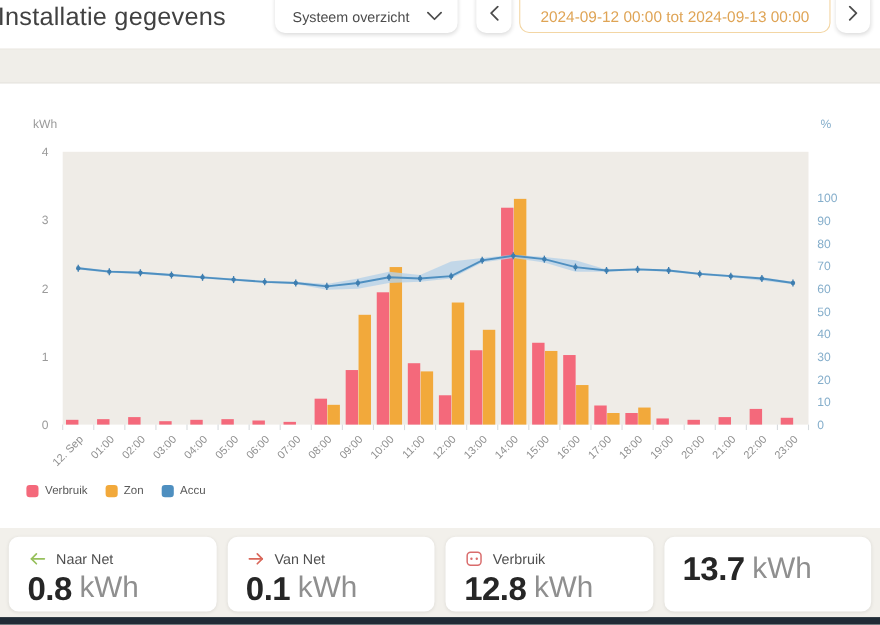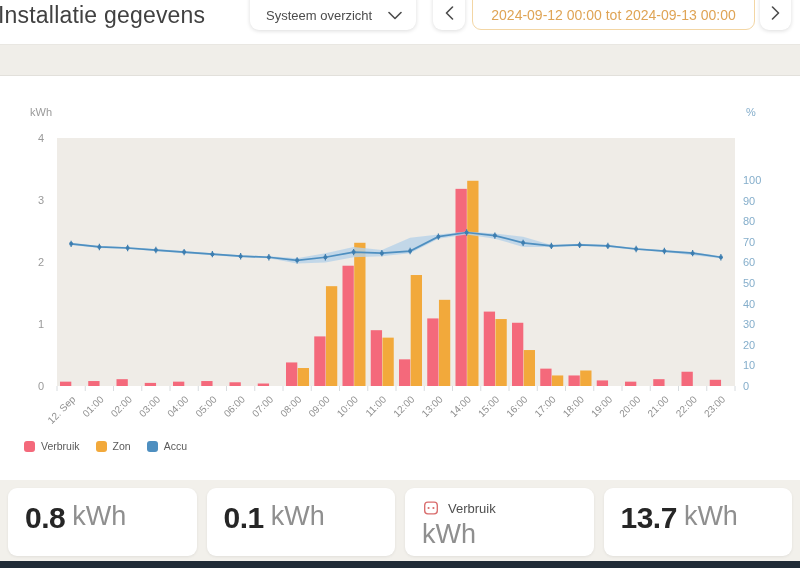--- a/index.html
+++ b/index.html
@@ -269,45 +269,68 @@
       <div class="legend-item">
         <span class="legend-swatch" id="sw2" style="background: rgb(78, 143, 192);"></span>
         <span class="legend-label">Accu</span>
       </div>
     </div>
   </div>
 
   <div class="cards">
 
     <div class="card">
+      <div class="card-head">
+        <span class="card-icon">
+          <svg width="18" height="18" viewBox="0 0 20 20">
+              <g stroke="#97C05C" stroke-width="1.7" fill="none" stroke-linecap="round" stroke-linejoin="round">
+                <line x1="17" y1="10" x2="4" y2="10"></line>
+                <polyline points="9,5 4,10 9,15"></polyline>
+              </g>
+            </svg>
+        </span>
+        <span class="card-label">Naar Net</span>
+      </div>
       <div class="card-value-row">
         <span class="card-value">0.8</span>
         <span class="card-unit">kWh</span>
       </div>
     </div>
 
     <div class="card">
+      <div class="card-head">
+        <span class="card-icon">
+          <svg width="18" height="18" viewBox="0 0 20 20">
+              <g stroke="#D9675A" stroke-width="1.7" fill="none" stroke-linecap="round" stroke-linejoin="round">
+                <line x1="3" y1="10" x2="16" y2="10"></line>
+                <polyline points="11,5 16,10 11,15"></polyline>
+              </g>
+            </svg>
+        </span>
+        <span class="card-label">Van Net</span>
+      </div>
       <div class="card-value-row">
         <span class="card-value">0.1</span>
         <span class="card-unit">kWh</span>
       </div>
     </div>
 
     <div class="card">
       <div class="card-head">
         <span class="card-icon">
           <svg width="18" height="18" viewBox="0 0 20 20">
               <rect x="3" y="3.5" width="14" height="13" rx="3.5" fill="none" stroke="#D96C6C" stroke-width="1.5"></rect>
               <circle cx="7.3" cy="10" r="1.2" fill="#D96C6C"></circle>
               <circle cx="12.7" cy="10" r="1.2" fill="#D96C6C"></circle>
             </svg>
         </span>
         <span class="card-label">Verbruik</span>
       </div>
       <div class="card-value-row">
+        <span class="card-value">12.8</span>
         <span class="card-unit">kWh</span>
       </div>
     </div>
 
     <div class="card">
       <div class="card-value-row">
         <span class="card-value">13.7</span>
         <span class="card-unit">kWh</span>
       </div>
     </div>

